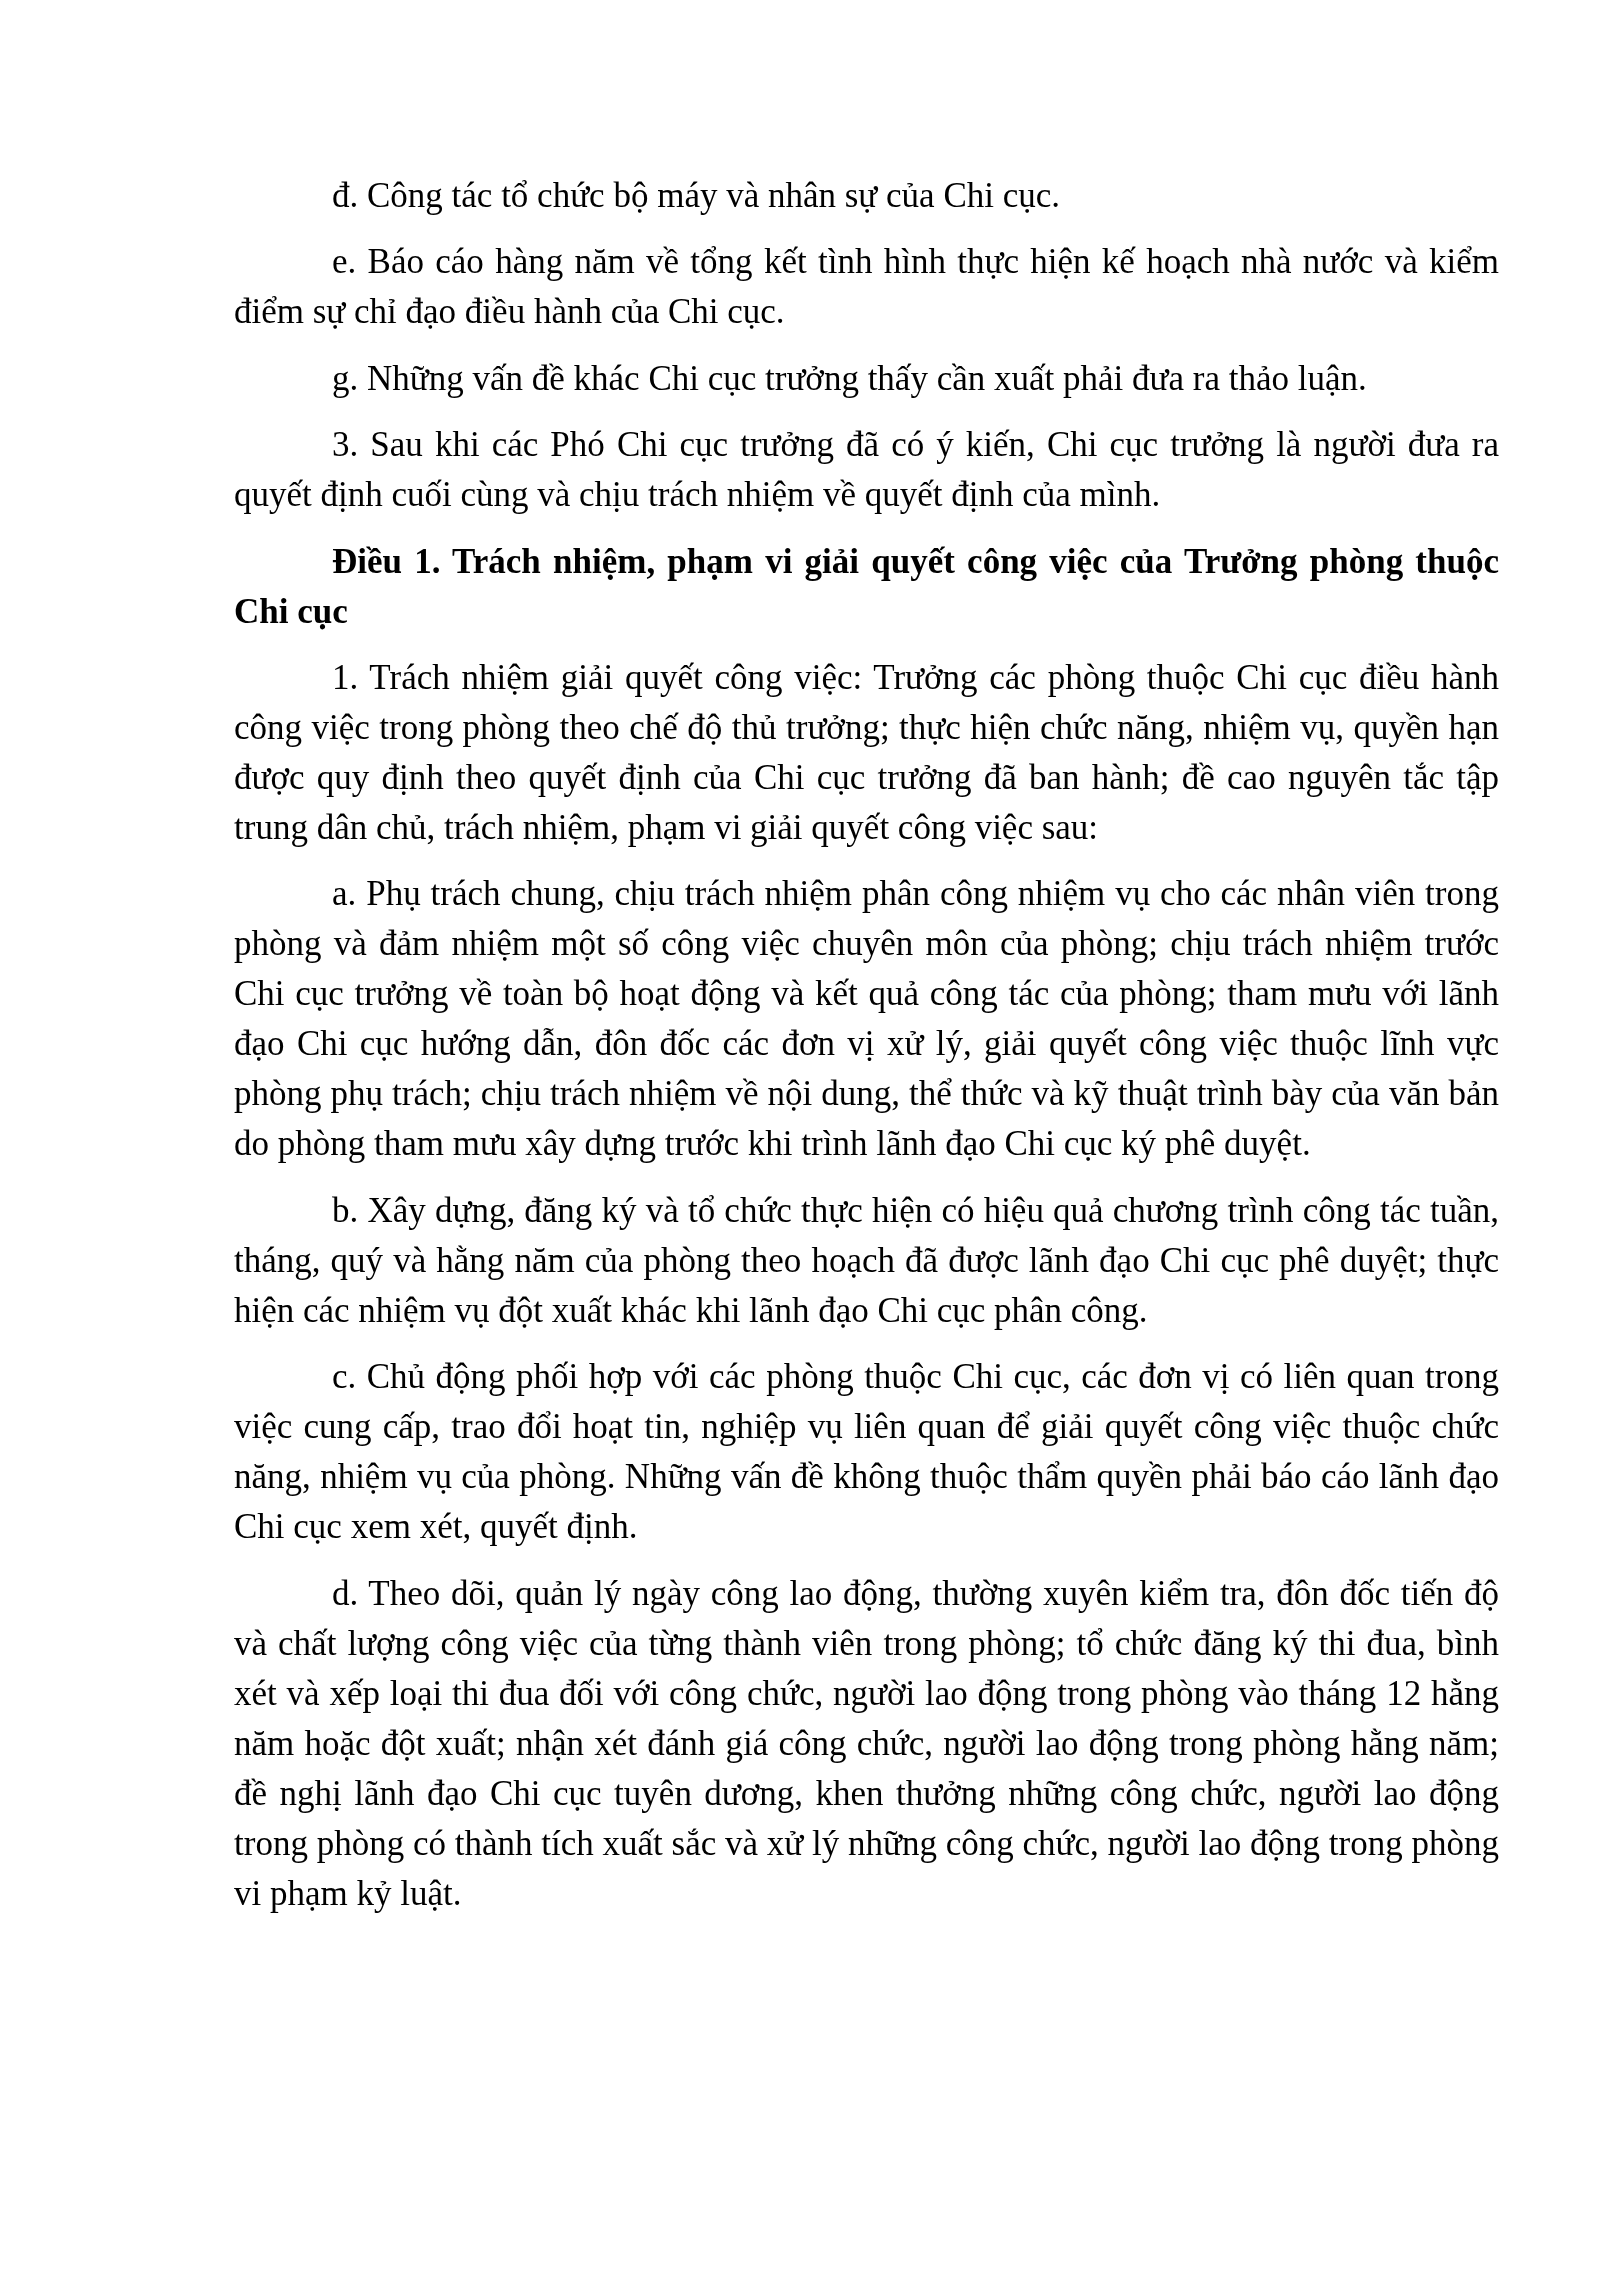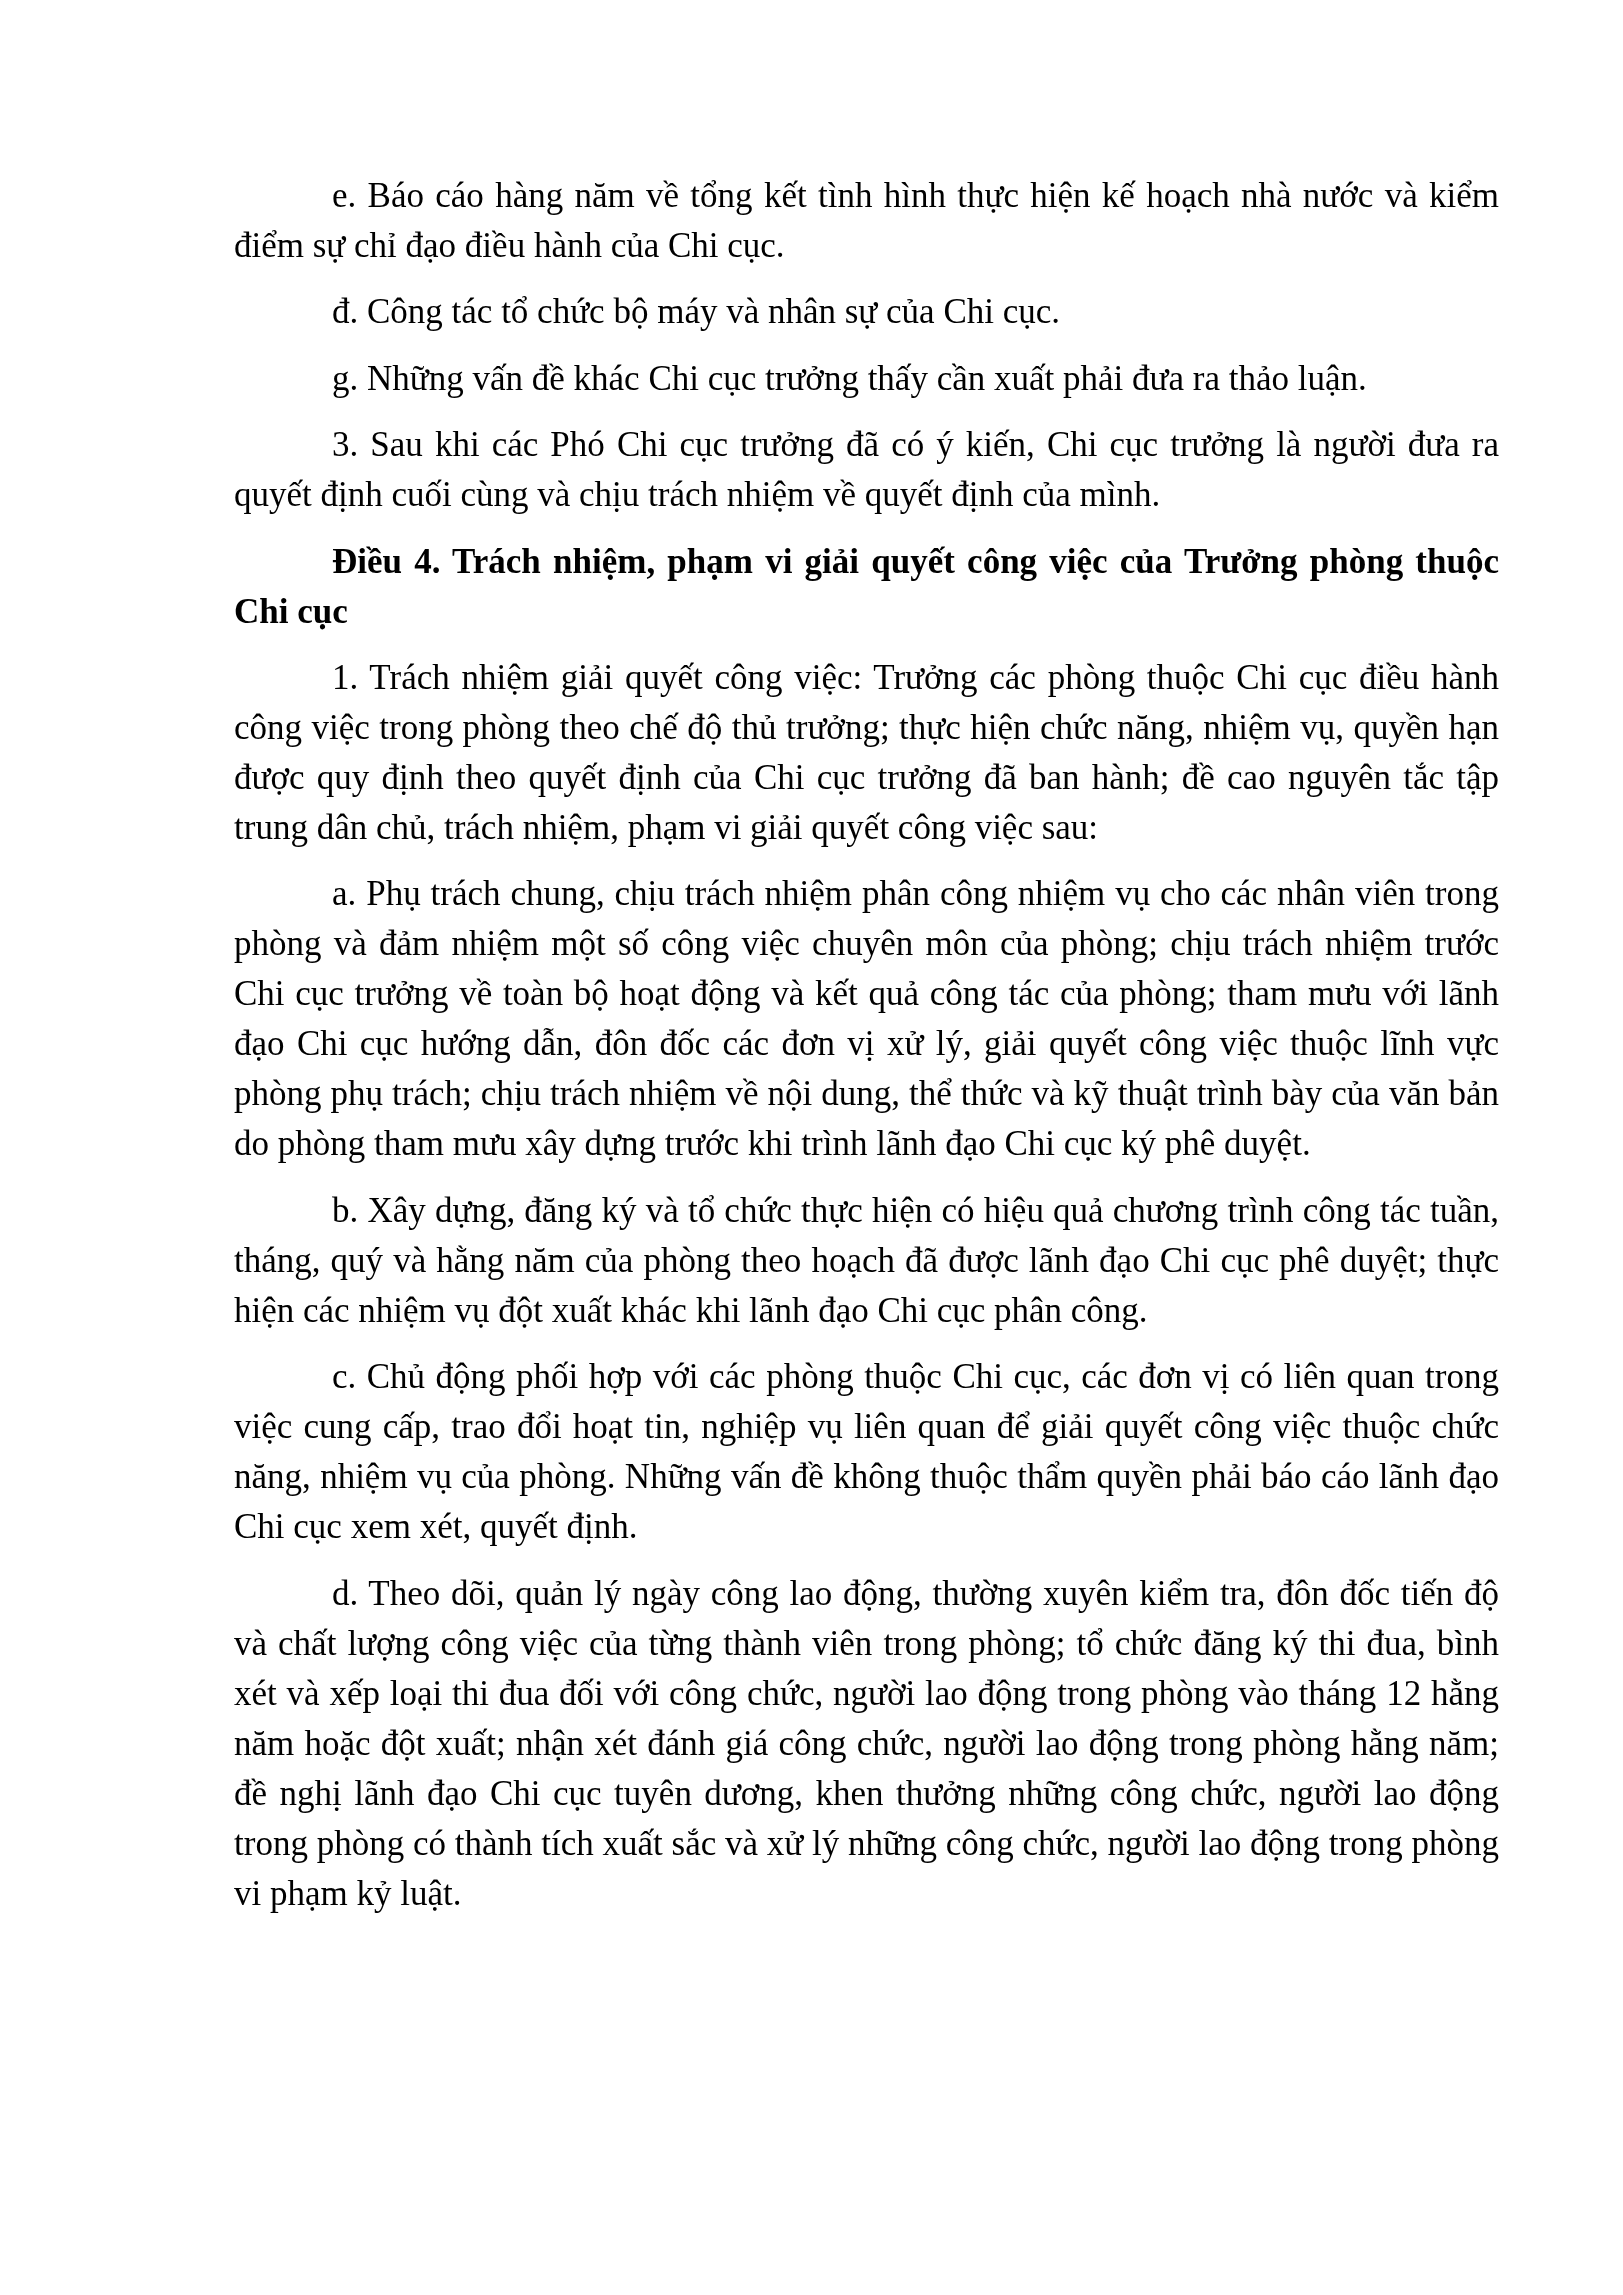--- a/index.html
+++ b/index.html
@@ -38,25 +38,25 @@
   }
   .content p.heading {
     font-weight: bold;
   }
 </style>
 </head>
 <body>
 
 <div class="page">
   <div class="content">
+    <p>đ. Công tác tổ chức bộ máy và nhân sự của Chi cục.</p>
     <p>e. Báo cáo hàng năm về tổng kết tình hình thực hiện kế hoạch nhà nước và kiểm điểm sự chỉ đạo điều hành của Chi cục.</p>
-    <p>đ. Công tác tổ chức bộ máy và nhân sự của Chi cục.</p>
     <p>g. Những vấn đề khác Chi cục trưởng thấy cần xuất phải đưa ra thảo luận.</p>
     <p>3. Sau khi các Phó Chi cục trưởng đã có ý kiến, Chi cục trưởng là người đưa ra quyết định cuối cùng và chịu trách nhiệm về quyết định của mình.</p>
-    <p class="heading">Điều 4. Trách nhiệm, phạm vi giải quyết công việc của Trưởng phòng thuộc Chi cục</p>
+    <p class="heading">Điều 1. Trách nhiệm, phạm vi giải quyết công việc của Trưởng phòng thuộc Chi cục</p>
     <p>1. Trách nhiệm giải quyết công việc: Trưởng các phòng thuộc Chi cục điều hành công việc trong phòng theo chế độ thủ trưởng; thực hiện chức năng, nhiệm vụ, quyền hạn được quy định theo quyết định của Chi cục trưởng đã ban hành; đề cao nguyên tắc tập trung dân chủ, trách nhiệm, phạm vi giải quyết công việc sau:</p>
     <p>a. Phụ trách chung, chịu trách nhiệm phân công nhiệm vụ cho các nhân viên trong phòng và đảm nhiệm một số công việc chuyên môn của phòng; chịu trách nhiệm trước Chi cục trưởng về toàn bộ hoạt động và kết quả công tác của phòng; tham mưu với lãnh đạo Chi cục hướng dẫn, đôn đốc các đơn vị xử lý, giải quyết công việc thuộc lĩnh vực phòng phụ trách; chịu trách nhiệm về nội dung, thể thức và kỹ thuật trình bày của văn bản do phòng tham mưu xây dựng trước khi trình lãnh đạo Chi cục ký phê duyệt.</p>
     <p>b. Xây dựng, đăng ký và tổ chức thực hiện có hiệu quả chương trình công tác tuần, tháng, quý và hằng năm của phòng theo hoạch đã được lãnh đạo Chi cục phê duyệt; thực hiện các nhiệm vụ đột xuất khác khi lãnh đạo Chi cục phân công.</p>
     <p>c. Chủ động phối hợp với các phòng thuộc Chi cục, các đơn vị có liên quan trong việc cung cấp, trao đổi hoạt tin, nghiệp vụ liên quan để giải quyết công việc thuộc chức năng, nhiệm vụ của phòng. Những vấn đề không thuộc thẩm quyền phải báo cáo lãnh đạo Chi cục xem xét, quyết định.</p>
     <p>d. Theo dõi, quản lý ngày công lao động, thường xuyên kiểm tra, đôn đốc tiến độ và chất lượng công việc của từng thành viên trong phòng; tổ chức đăng ký thi đua, bình xét và xếp loại thi đua đối với công chức, người lao động trong phòng vào tháng 12 hằng năm hoặc đột xuất; nhận xét đánh giá công chức, người lao động trong phòng hằng năm; đề nghị lãnh đạo Chi cục tuyên dương, khen thưởng những công chức, người lao động trong phòng có thành tích xuất sắc và xử lý những công chức, người lao động trong phòng vi phạm kỷ luật.</p>
   </div>
 </div>
 
 
 </body></html>

